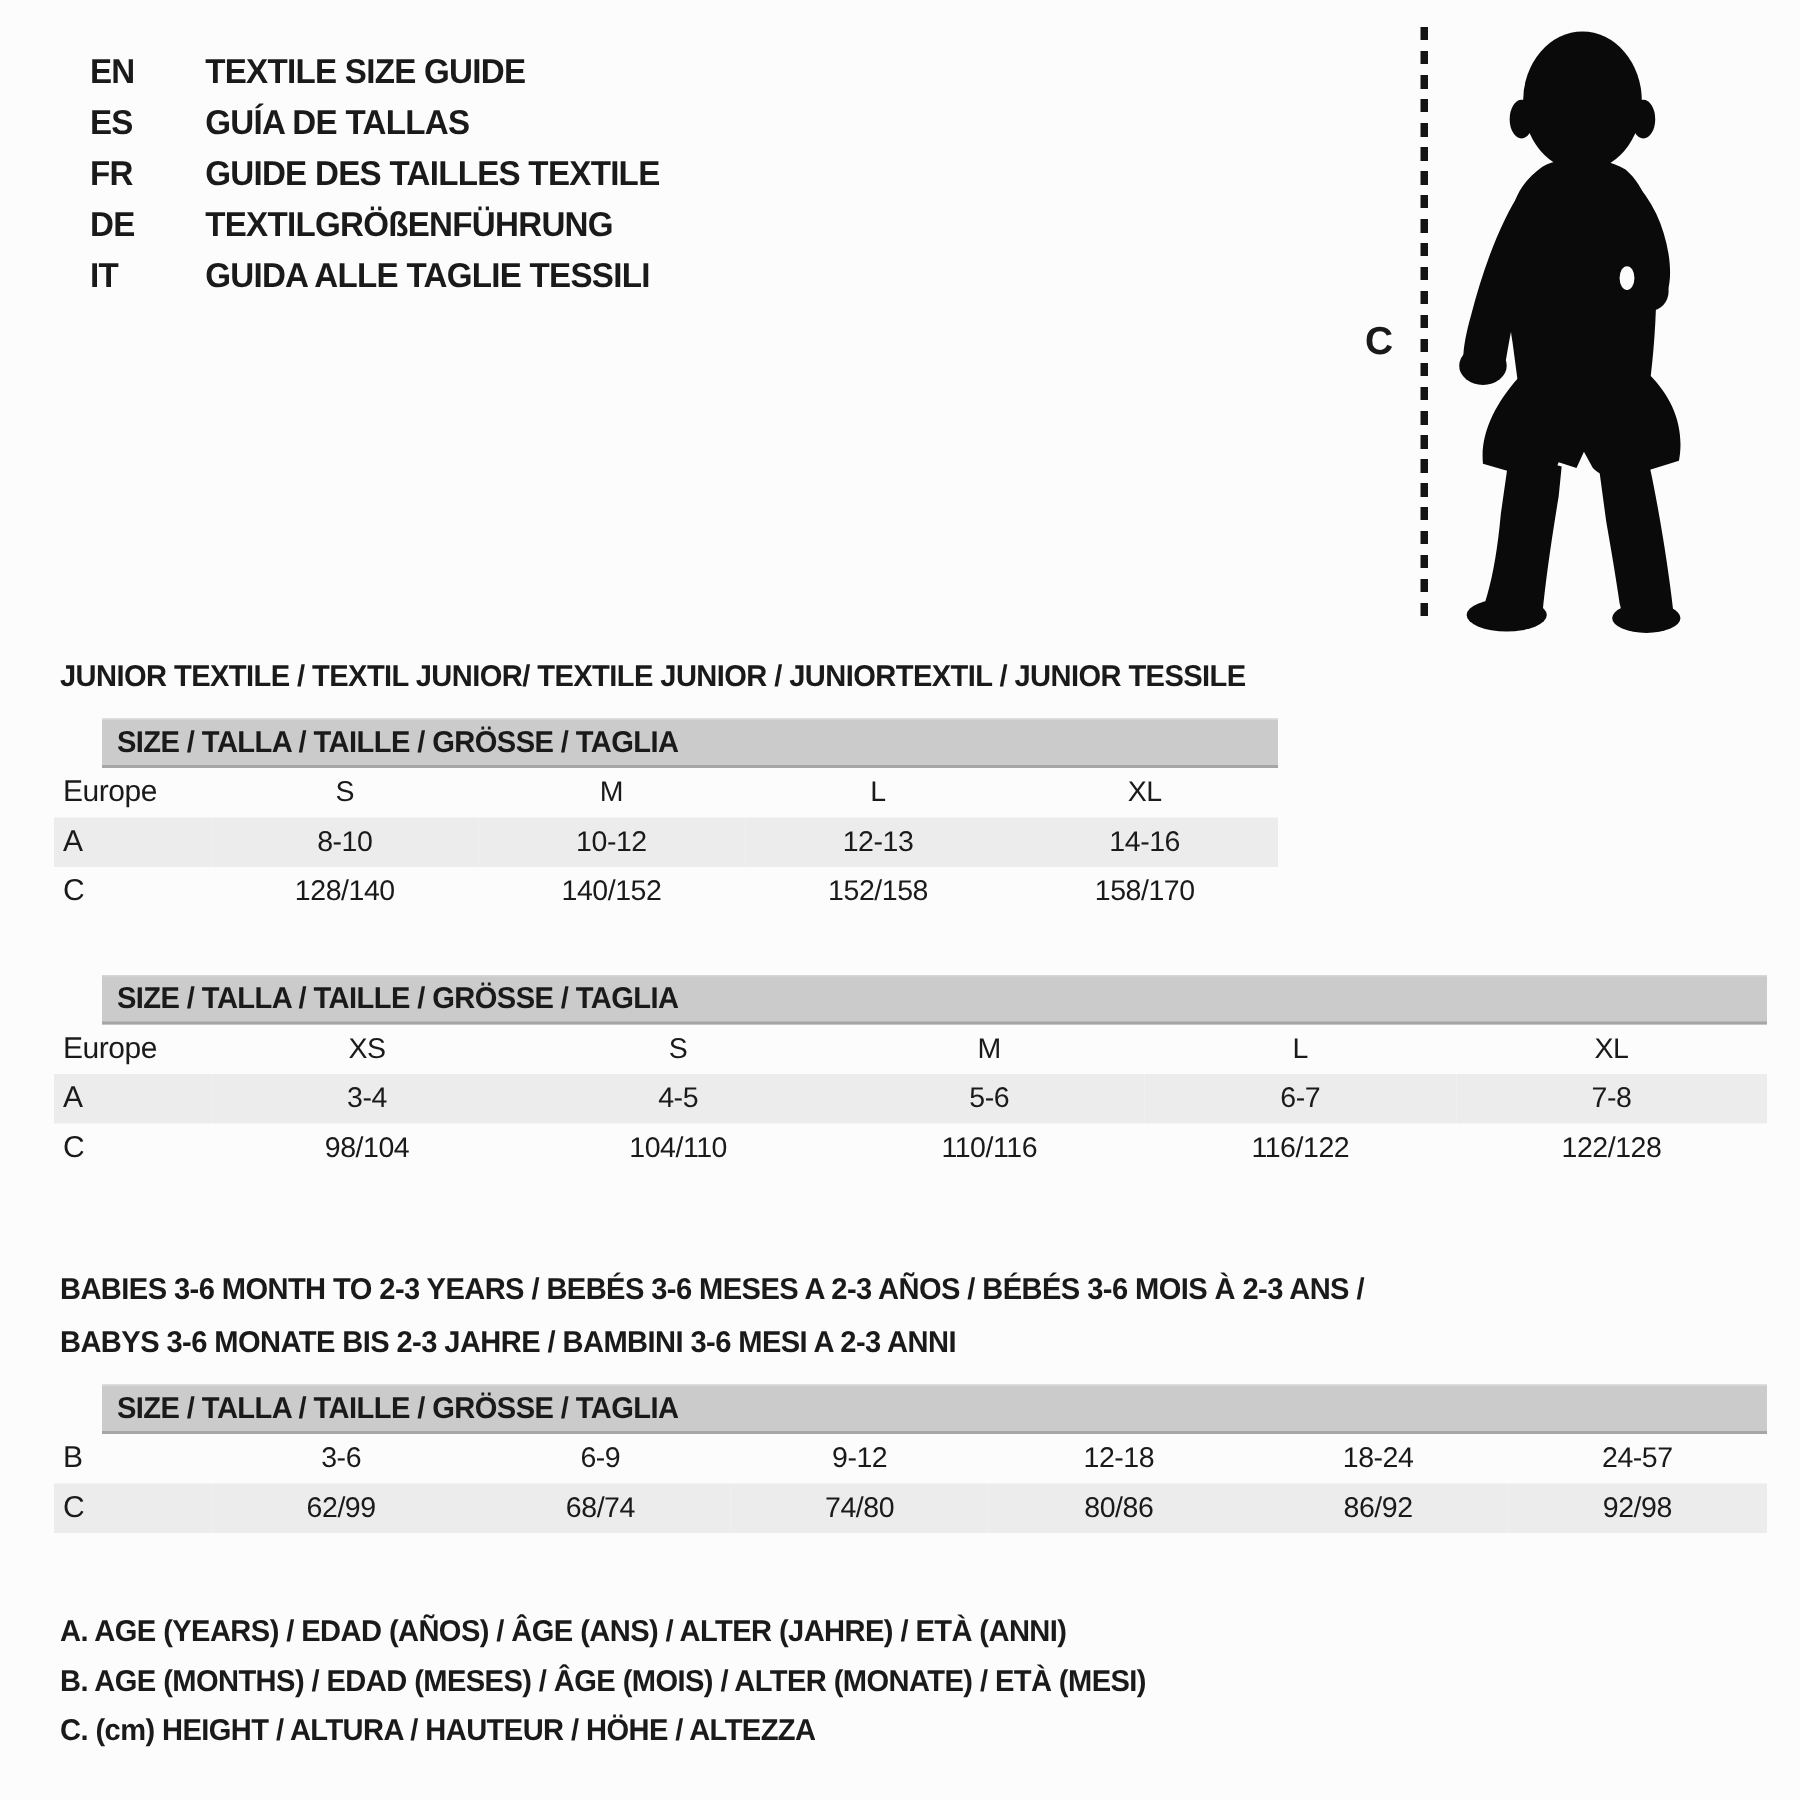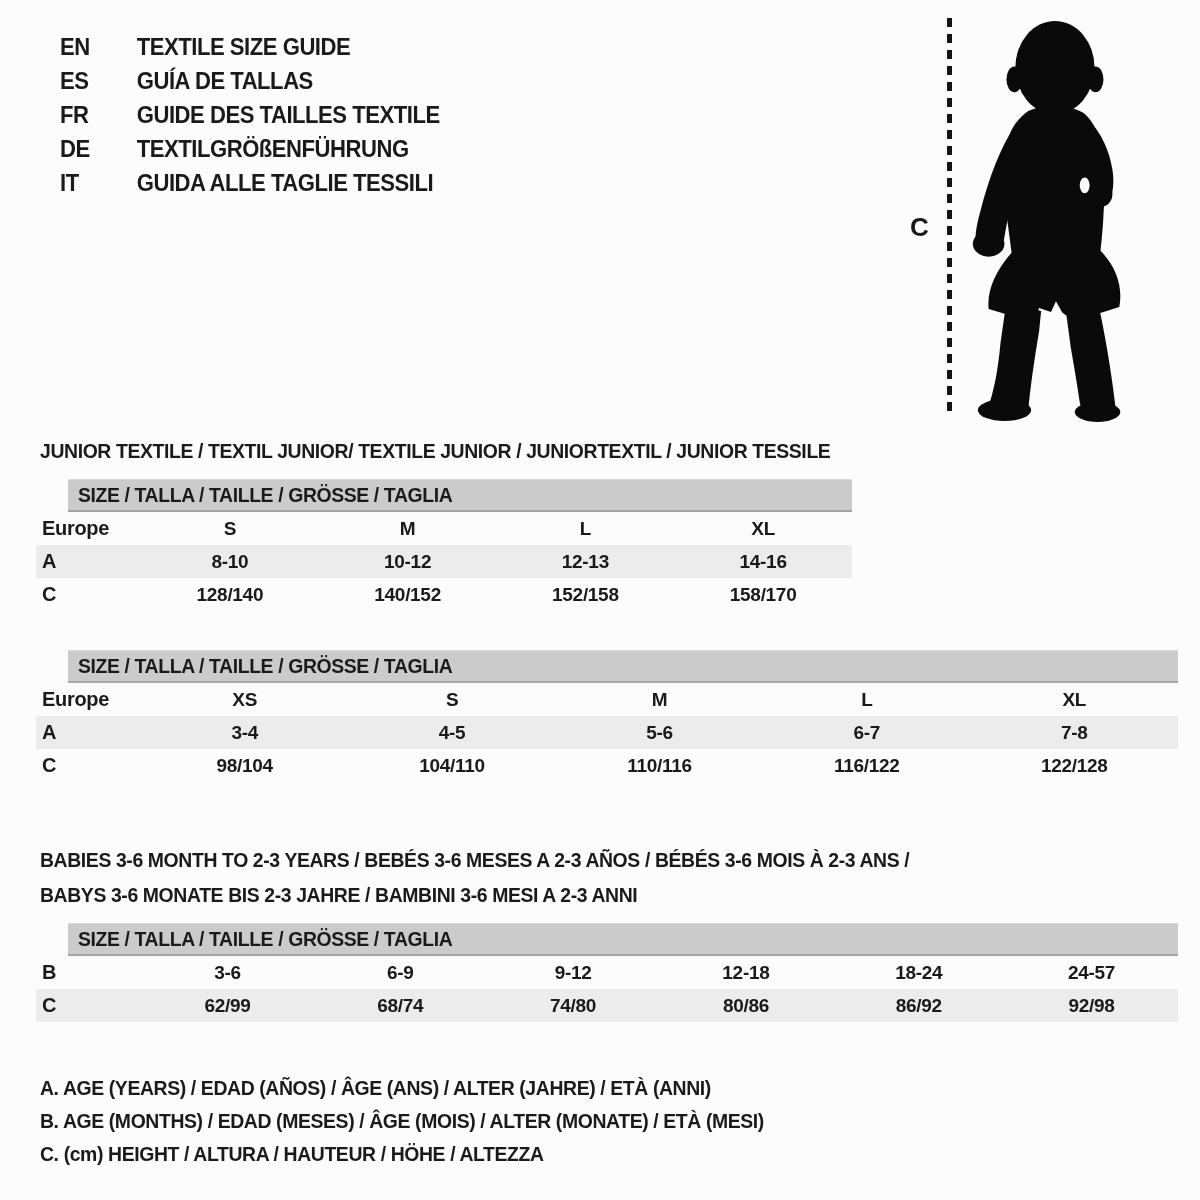--- a/index.html
+++ b/index.html
@@ -29,21 +29,21 @@
   #sec1{top:642px;width:1142px;}
   #sec2{top:845px;width:1142px;}
   .sec-title{padding-left:4px;}
   .title-line{height:35px;line-height:30px;font-size:20px;font-weight:700;letter-spacing:-0.4px;
     white-space:nowrap;transform:scaleX(0.97);transform-origin:0 50%;}
   .subscript{font-size:0.62em;vertical-align:-2px;font-weight:700;}
   .size-bar{height:33px;background:var(--bar-bg);border-bottom:2px solid var(--bar-border);
     border-top:1px solid #d8d8d8;margin-top:8px;display:flex;align-items:center;padding-left:10px;margin-left:32px;}
   .size-bar span{font-size:20px;font-weight:700;letter-spacing:-0.4px;transform:scaleX(0.97);transform-origin:0 50%;}
   table.size-table{width:100%;border-collapse:collapse;table-layout:fixed;}
-  table.size-table td{height:33px;padding:0;text-align:center;font-size:19px;font-weight:700;letter-spacing:-0.3px;}
+  table.size-table td{height:33px;padding:0;text-align:center;font-size:19px;font-weight:400;letter-spacing:-0.3px;}
   table.size-table td.row-label{width:105px;text-align:left;padding-left:6px;font-size:20px;}
   tr.shaded{background:var(--shaded);}
   
   .footnotes{position:absolute;left:40px;top:1072px;}
   .footnote-line{height:33px;line-height:33px;font-size:20px;font-weight:700;letter-spacing:-0.4px;
     white-space:nowrap;transform:scaleX(0.97);transform-origin:0 50%;}
 </style>
 </head>
 <body>
 

